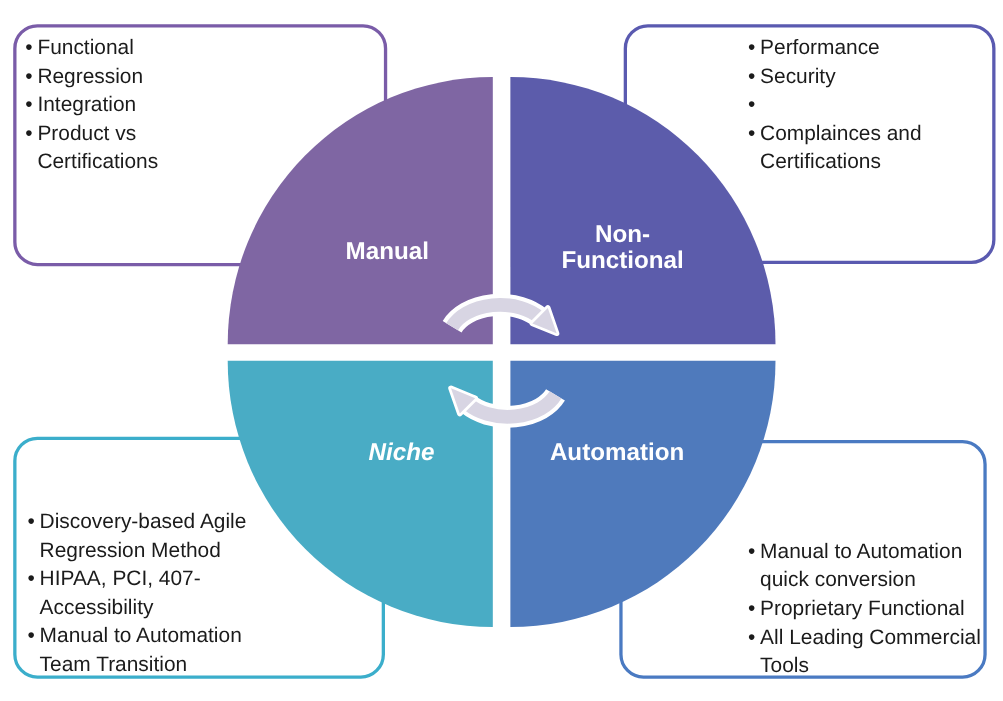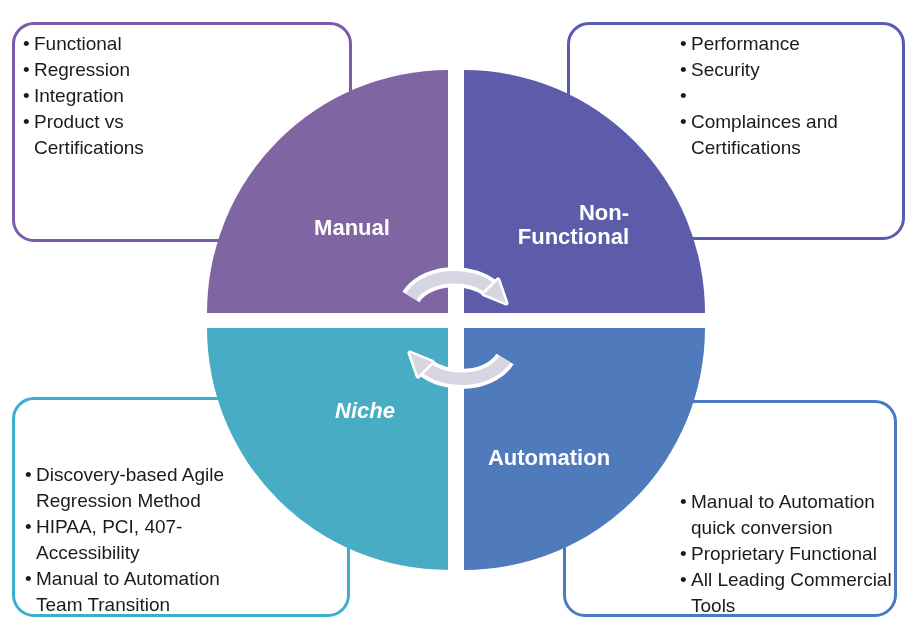--- a/index.html
+++ b/index.html
@@ -33,23 +33,23 @@
   .q-bl { left:207px; top:328px; width:241px; height:242px; background:#49ACC5; border-radius:0 0 0 100%; }
   .q-br { left:464px; top:328px; width:241px; height:242px; background:#4F7ABC; border-radius:0 0 100% 0; }
 
   
   .qlabel {
     position:absolute; z-index:3; transform:translate(-50%,-50%);
     color:#ffffff; font-weight:bold; font-size:22px; line-height:24px;
     text-align:center; white-space:nowrap;
   }
   .lbl-manual        { left:352px; top:228px; }
-  .lbl-nonfunctional { left:566px; top:225px; white-space:normal; width:126px;text-align:right; }
+  .lbl-nonfunctional { left:566px; top:225px; white-space:normal; width:126px; }
   .lbl-niche         { left:365px; top:411px;font-style:italic; }
-  .lbl-automation    { left:549px; top:411px;margin-top:47px; }
+  .lbl-automation    { left:561px; top:411px; }
 
   
   .center-icon { position:absolute; left:396px; top:256px; z-index:4; }
 </style>
 </head>
 <body>
 
 <div class="stage">
 
   <div class="box box-tl">

